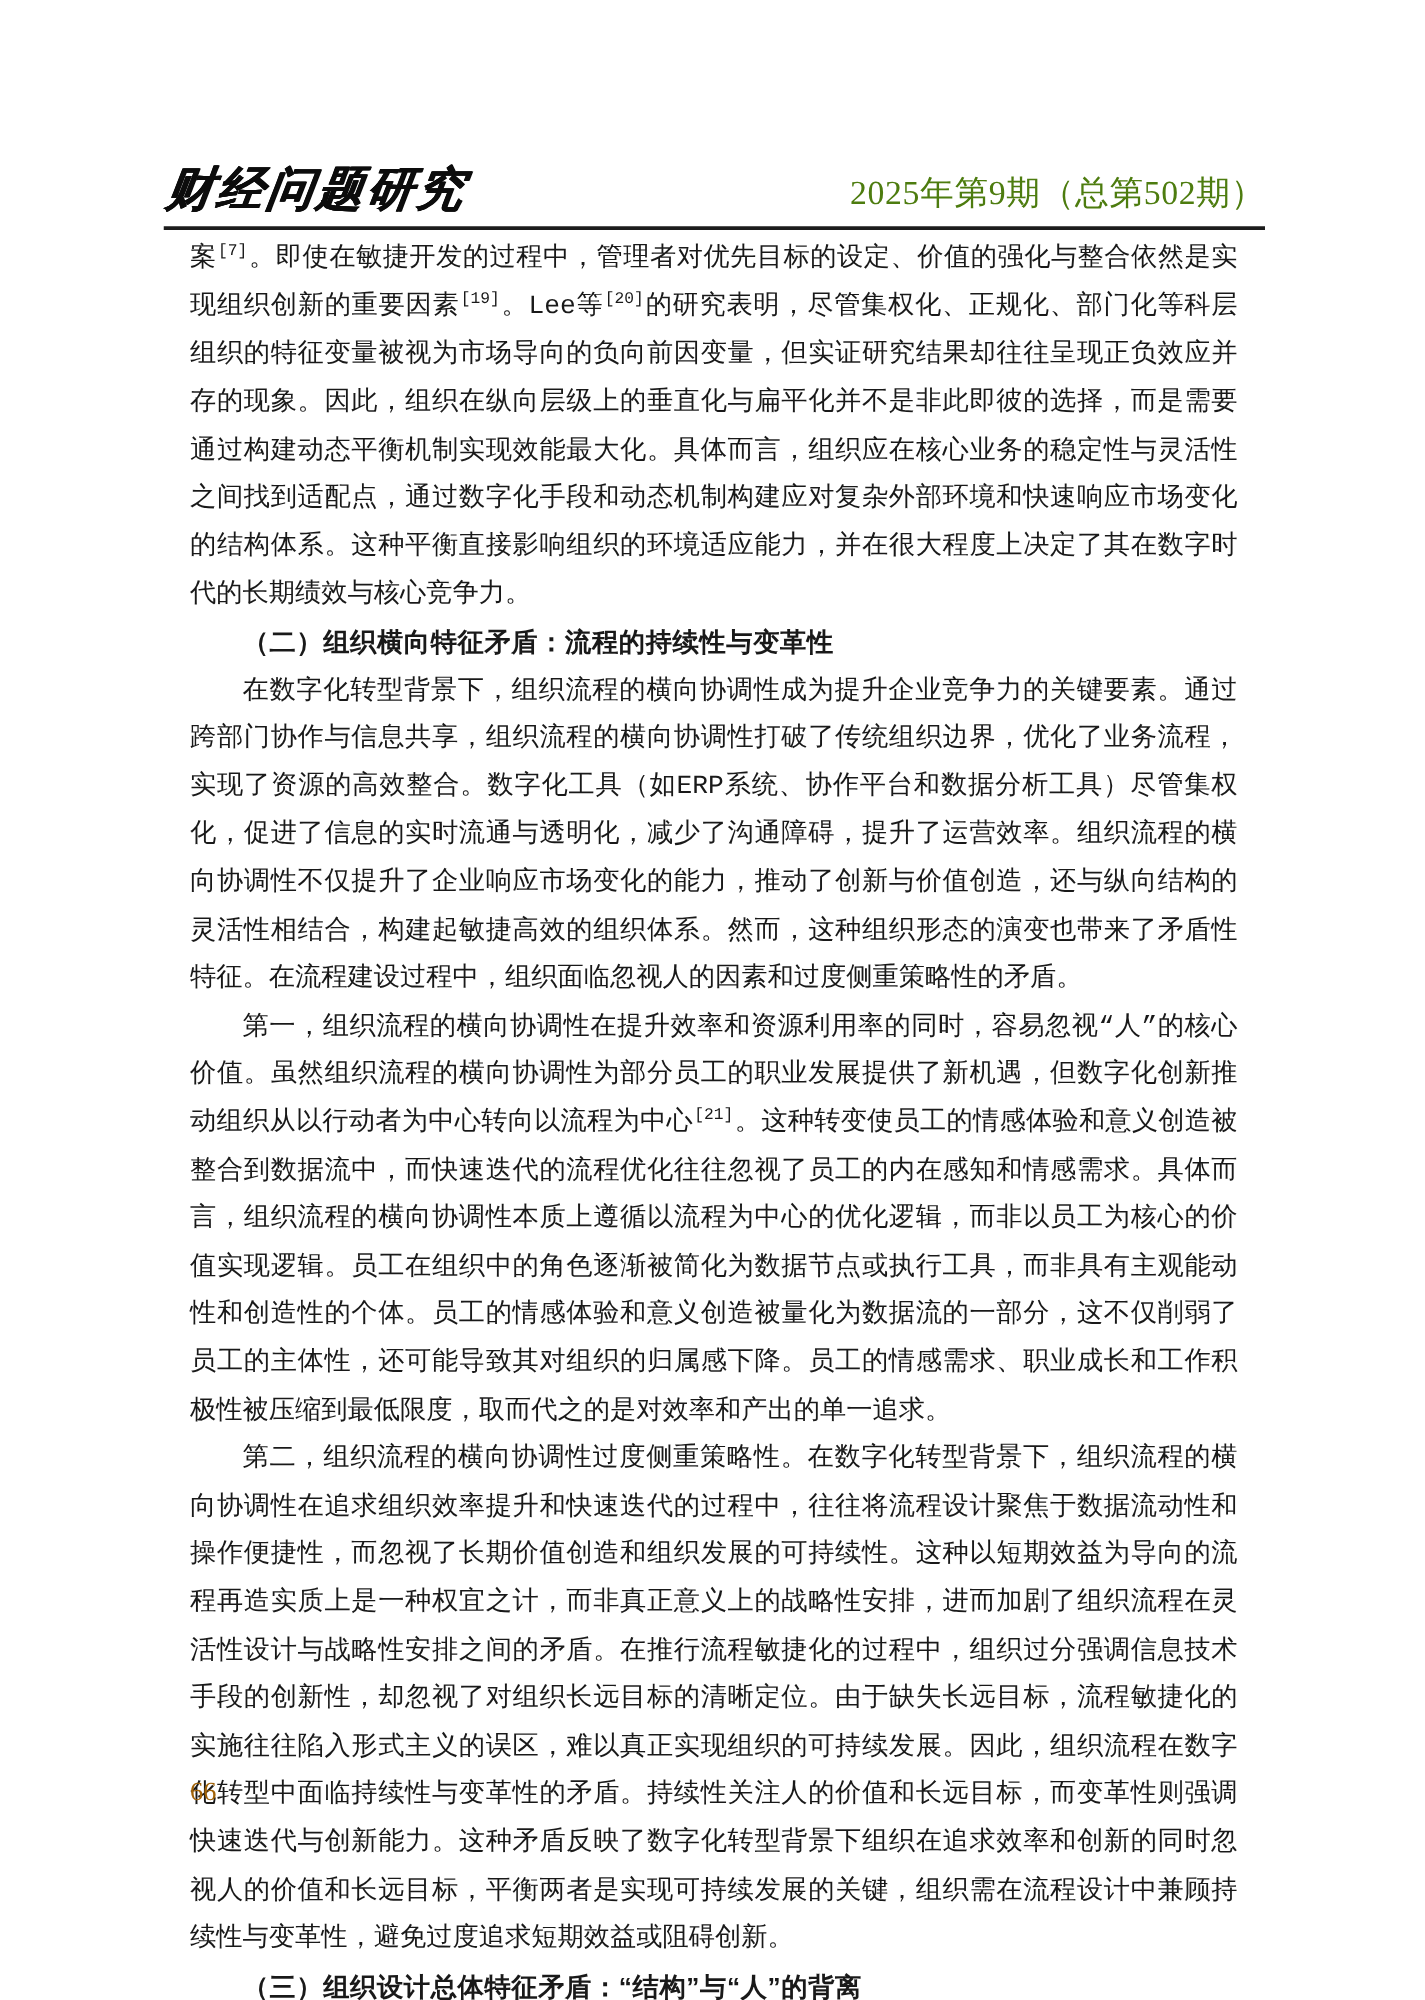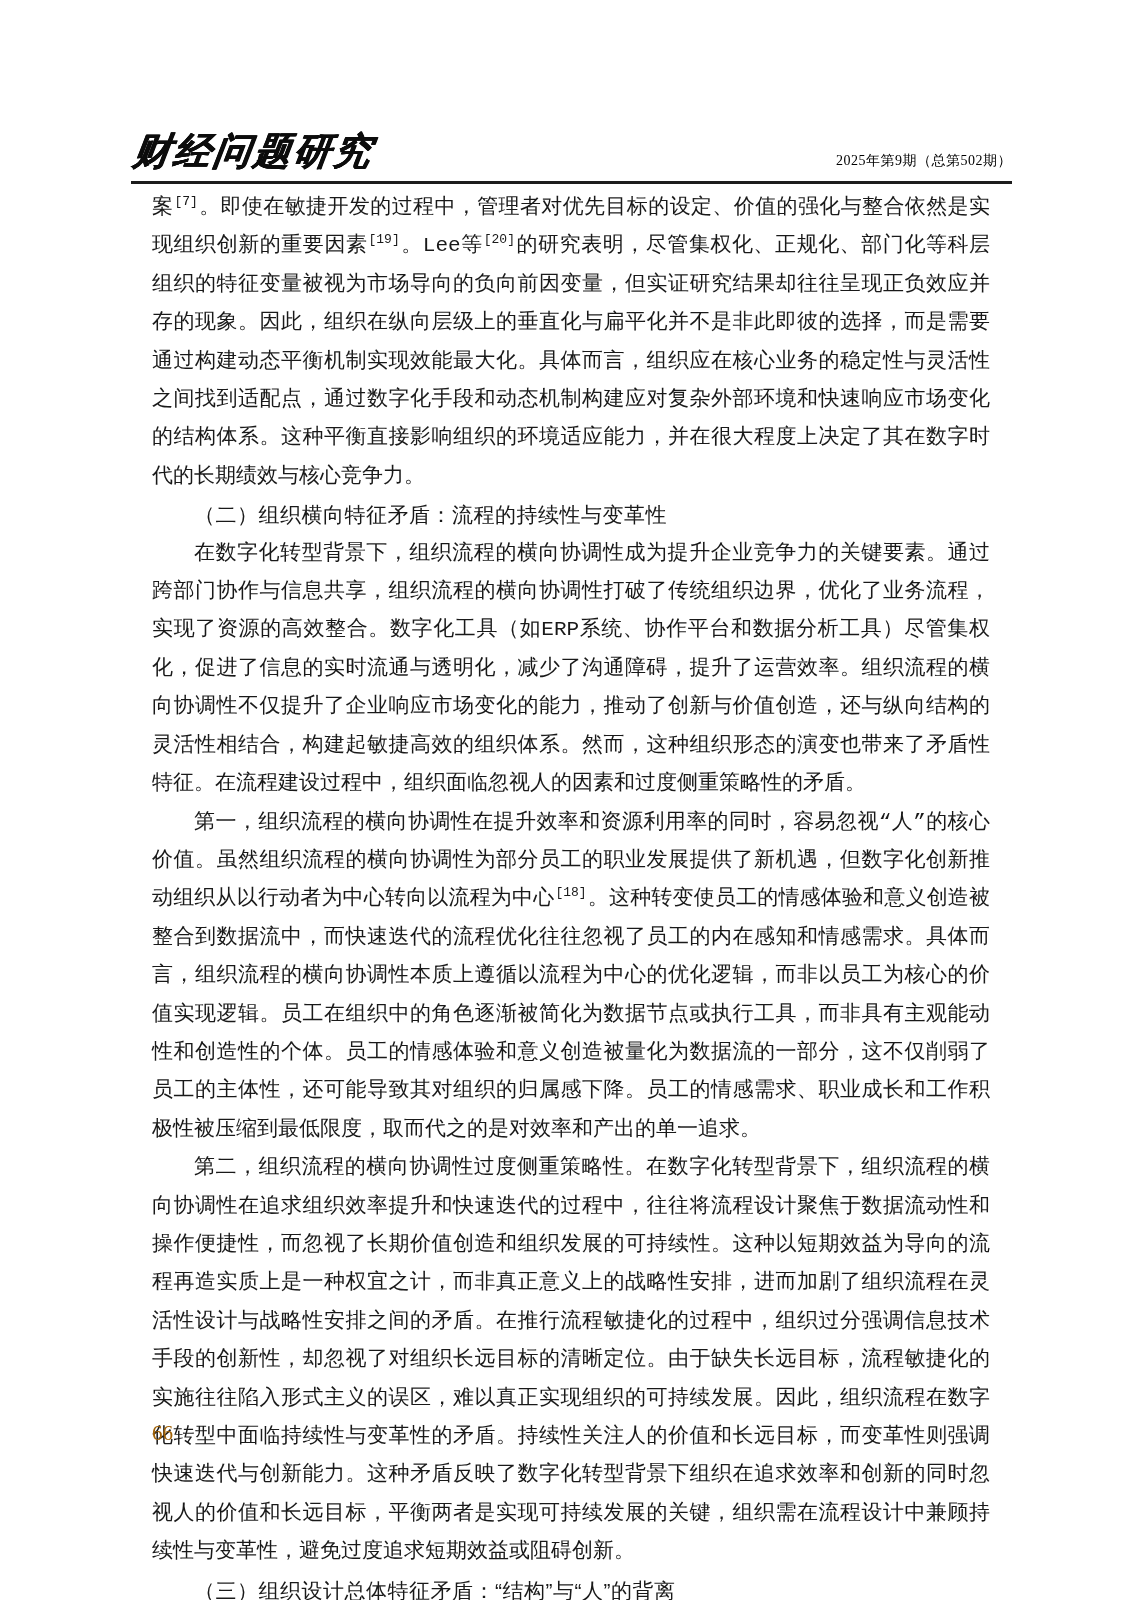--- a/index.html
+++ b/index.html
@@ -21,39 +21,39 @@
     font-weight:900;font-style:italic;
     font-size:37px;line-height:1;
     letter-spacing:3px;
     transform:skewX(-8deg) scaleY(1.02);
     transform-origin:left bottom;
     color:#0c0c0c;
     text-shadow:0.6px 0 0 #0c0c0c, -0.4px 0 0 #0c0c0c, 0 0.5px 0 #0c0c0c;
     padding-bottom:2px;
   }
   .issue-info{
-    font-size:14px;line-height:1;letter-spacing:0.5px;
-    padding-bottom:4px;color:#000000;
+    font-size:27px;line-height:1;letter-spacing:0.5px;
+    padding-bottom:4px;color:#4d7c0f;
   }
   .header-rule{
     position:absolute;left:131px;right:128px;top:181px;
     border-top:3px solid #1c1c1c;height:0;
   }
   .article-body{
     position:absolute;left:152px;right:150px;top:189px;
     font-size:21px;line-height:38.4px;
     text-align:justify;
     color:#191919;
   }
   .article-body p{margin:0;padding:0;}
   .article-body p.para{text-indent:2em;font-family:Liberation Mono, monospace;}
   .article-body p.para.noindent{text-indent:0;}
   .article-body p.heading{
     font-family:"Liberation Sans","DejaVu Sans",sans-serif;
-    font-weight:400;
+    font-weight:700;
     text-indent:2em;
     letter-spacing:0.5px;
   }
   .article-body sup{
     font-size:13px;
     line-height:0;
     vertical-align:super;
     letter-spacing:0;
     padding:0 1px;
   }
@@ -72,20 +72,20 @@
     <div class="issue-info">2025年第9期（总第502期）</div>
   </header>
 
   <div class="header-rule"></div>
 
   <main class="article-body">
 
   <p class="para noindent">案<sup>[7]</sup>。即使在敏捷开发的过程中，管理者对优先目标的设定、价值的强化与整合依然是实现组织创新的重要因素<sup>[19]</sup>。Lee等<sup>[20]</sup>的研究表明，尽管集权化、正规化、部门化等科层组织的特征变量被视为市场导向的负向前因变量，但实证研究结果却往往呈现正负效应并存的现象。因此，组织在纵向层级上的垂直化与扁平化并不是非此即彼的选择，而是需要通过构建动态平衡机制实现效能最大化。具体而言，组织应在核心业务的稳定性与灵活性之间找到适配点，通过数字化手段和动态机制构建应对复杂外部环境和快速响应市场变化的结构体系。这种平衡直接影响组织的环境适应能力，并在很大程度上决定了其在数字时代的长期绩效与核心竞争力。</p>
       <p class="heading">（二）组织横向特征矛盾：流程的持续性与变革性</p>
       <p class="para">在数字化转型背景下，组织流程的横向协调性成为提升企业竞争力的关键要素。通过跨部门协作与信息共享，组织流程的横向协调性打破了传统组织边界，优化了业务流程，实现了资源的高效整合。数字化工具（如ERP系统、协作平台和数据分析工具）尽管集权化，促进了信息的实时流通与透明化，减少了沟通障碍，提升了运营效率。组织流程的横向协调性不仅提升了企业响应市场变化的能力，推动了创新与价值创造，还与纵向结构的灵活性相结合，构建起敏捷高效的组织体系。然而，这种组织形态的演变也带来了矛盾性特征。在流程建设过程中，组织面临忽视人的因素和过度侧重策略性的矛盾。</p>
-      <p class="para">第一，组织流程的横向协调性在提升效率和资源利用率的同时，容易忽视“人”的核心价值。虽然组织流程的横向协调性为部分员工的职业发展提供了新机遇，但数字化创新推动组织从以行动者为中心转向以流程为中心<sup>[18]</sup>。这种转变使员工的情感体验和意义创造被整合到数据流中，而快速迭代的流程优化往往忽视了员工的内在感知和情感需求。具体而言，组织流程的横向协调性本质上遵循以流程为中心的优化逻辑，而非以员工为核心的价值实现逻辑。员工在组织中的角色逐渐被简化为数据节点或执行工具，而非具有主观能动性和创造性的个体。员工的情感体验和意义创造被量化为数据流的一部分，这不仅削弱了员工的主体性，还可能导致其对组织的归属感下降。员工的情感需求、职业成长和工作积极性被压缩到最低限度，取而代之的是对效率和产出的单一追求。</p>
+      <p class="para">第一，组织流程的横向协调性在提升效率和资源利用率的同时，容易忽视“人”的核心价值。虽然组织流程的横向协调性为部分员工的职业发展提供了新机遇，但数字化创新推动组织从以行动者为中心转向以流程为中心<sup>[21]</sup>。这种转变使员工的情感体验和意义创造被整合到数据流中，而快速迭代的流程优化往往忽视了员工的内在感知和情感需求。具体而言，组织流程的横向协调性本质上遵循以流程为中心的优化逻辑，而非以员工为核心的价值实现逻辑。员工在组织中的角色逐渐被简化为数据节点或执行工具，而非具有主观能动性和创造性的个体。员工的情感体验和意义创造被量化为数据流的一部分，这不仅削弱了员工的主体性，还可能导致其对组织的归属感下降。员工的情感需求、职业成长和工作积极性被压缩到最低限度，取而代之的是对效率和产出的单一追求。</p>
       <p class="para">第二，组织流程的横向协调性过度侧重策略性。在数字化转型背景下，组织流程的横向协调性在追求组织效率提升和快速迭代的过程中，往往将流程设计聚焦于数据流动性和操作便捷性，而忽视了长期价值创造和组织发展的可持续性。这种以短期效益为导向的流程再造实质上是一种权宜之计，而非真正意义上的战略性安排，进而加剧了组织流程在灵活性设计与战略性安排之间的矛盾。在推行流程敏捷化的过程中，组织过分强调信息技术手段的创新性，却忽视了对组织长远目标的清晰定位。由于缺失长远目标，流程敏捷化的实施往往陷入形式主义的误区，难以真正实现组织的可持续发展。因此，组织流程在数字化转型中面临持续性与变革性的矛盾。持续性关注人的价值和长远目标，而变革性则强调快速迭代与创新能力。这种矛盾反映了数字化转型背景下组织在追求效率和创新的同时忽视人的价值和长远目标，平衡两者是实现可持续发展的关键，组织需在流程设计中兼顾持续性与变革性，避免过度追求短期效益或阻碍创新。</p>
       <p class="heading">（三）组织设计总体特征矛盾：“结构”与“人”的背离</p>
     </main>
 
   <div class="page-number">66</div>
 
 </div>
 
 </body></html>

